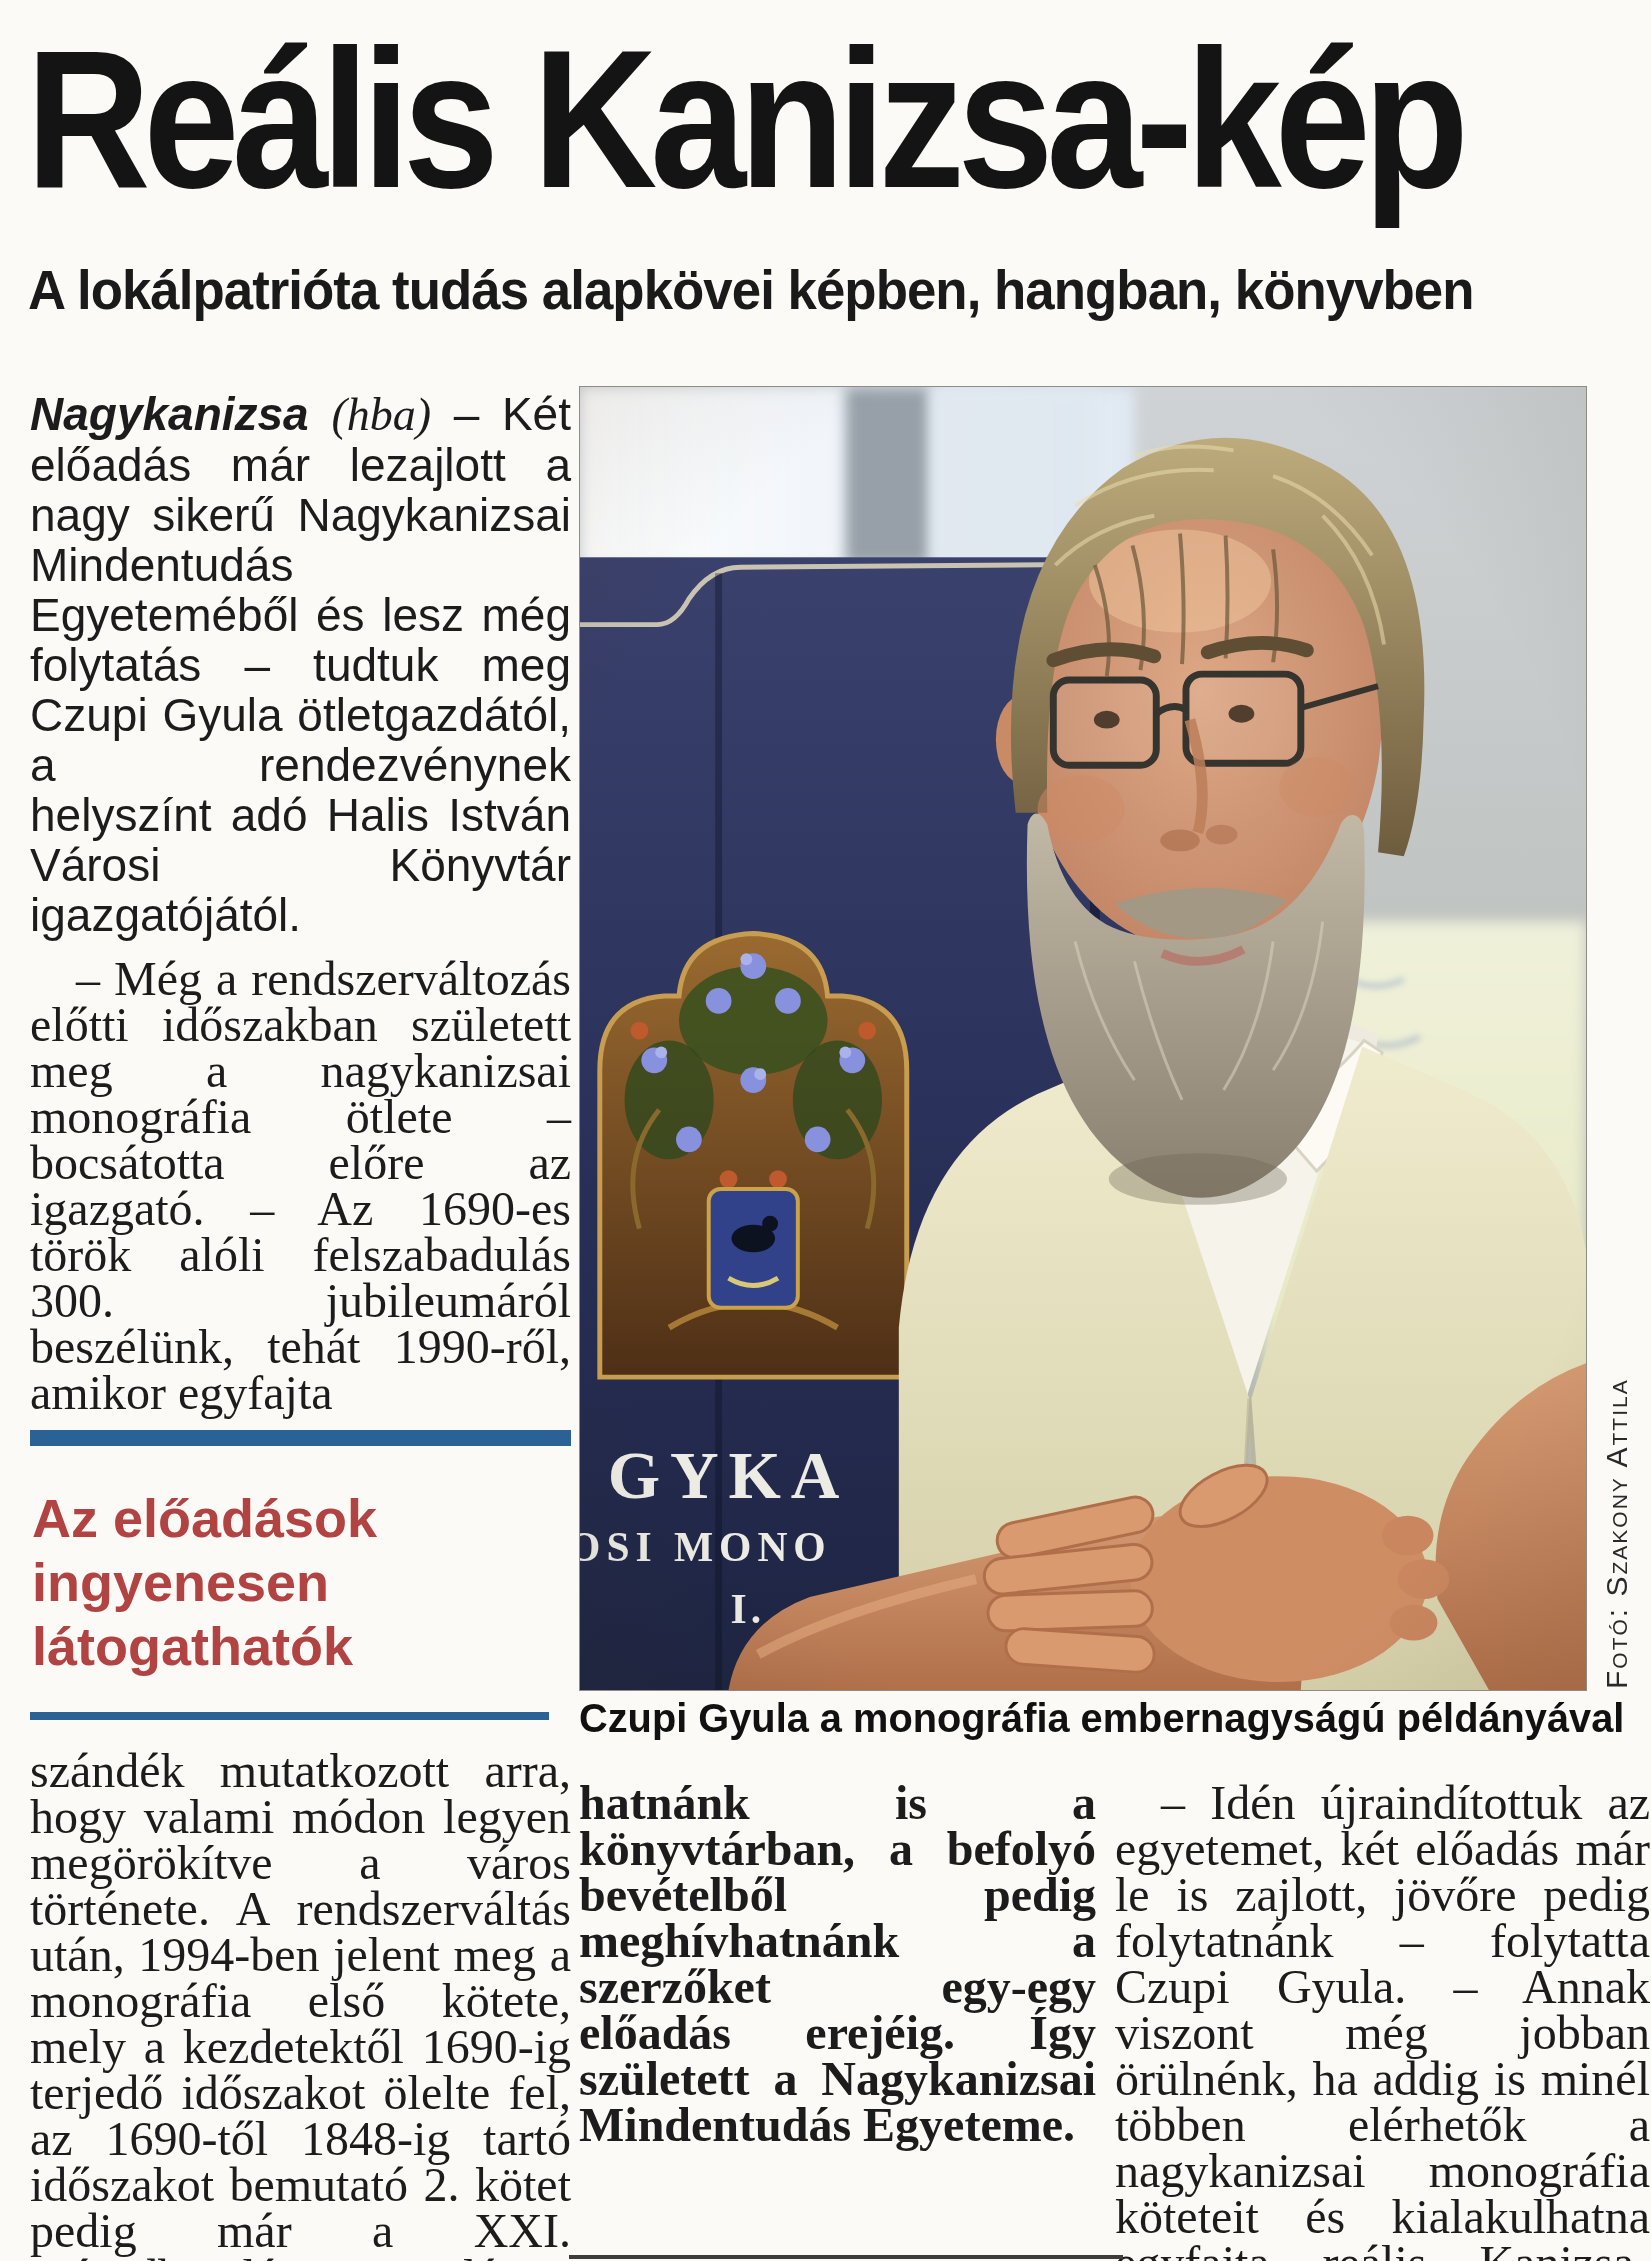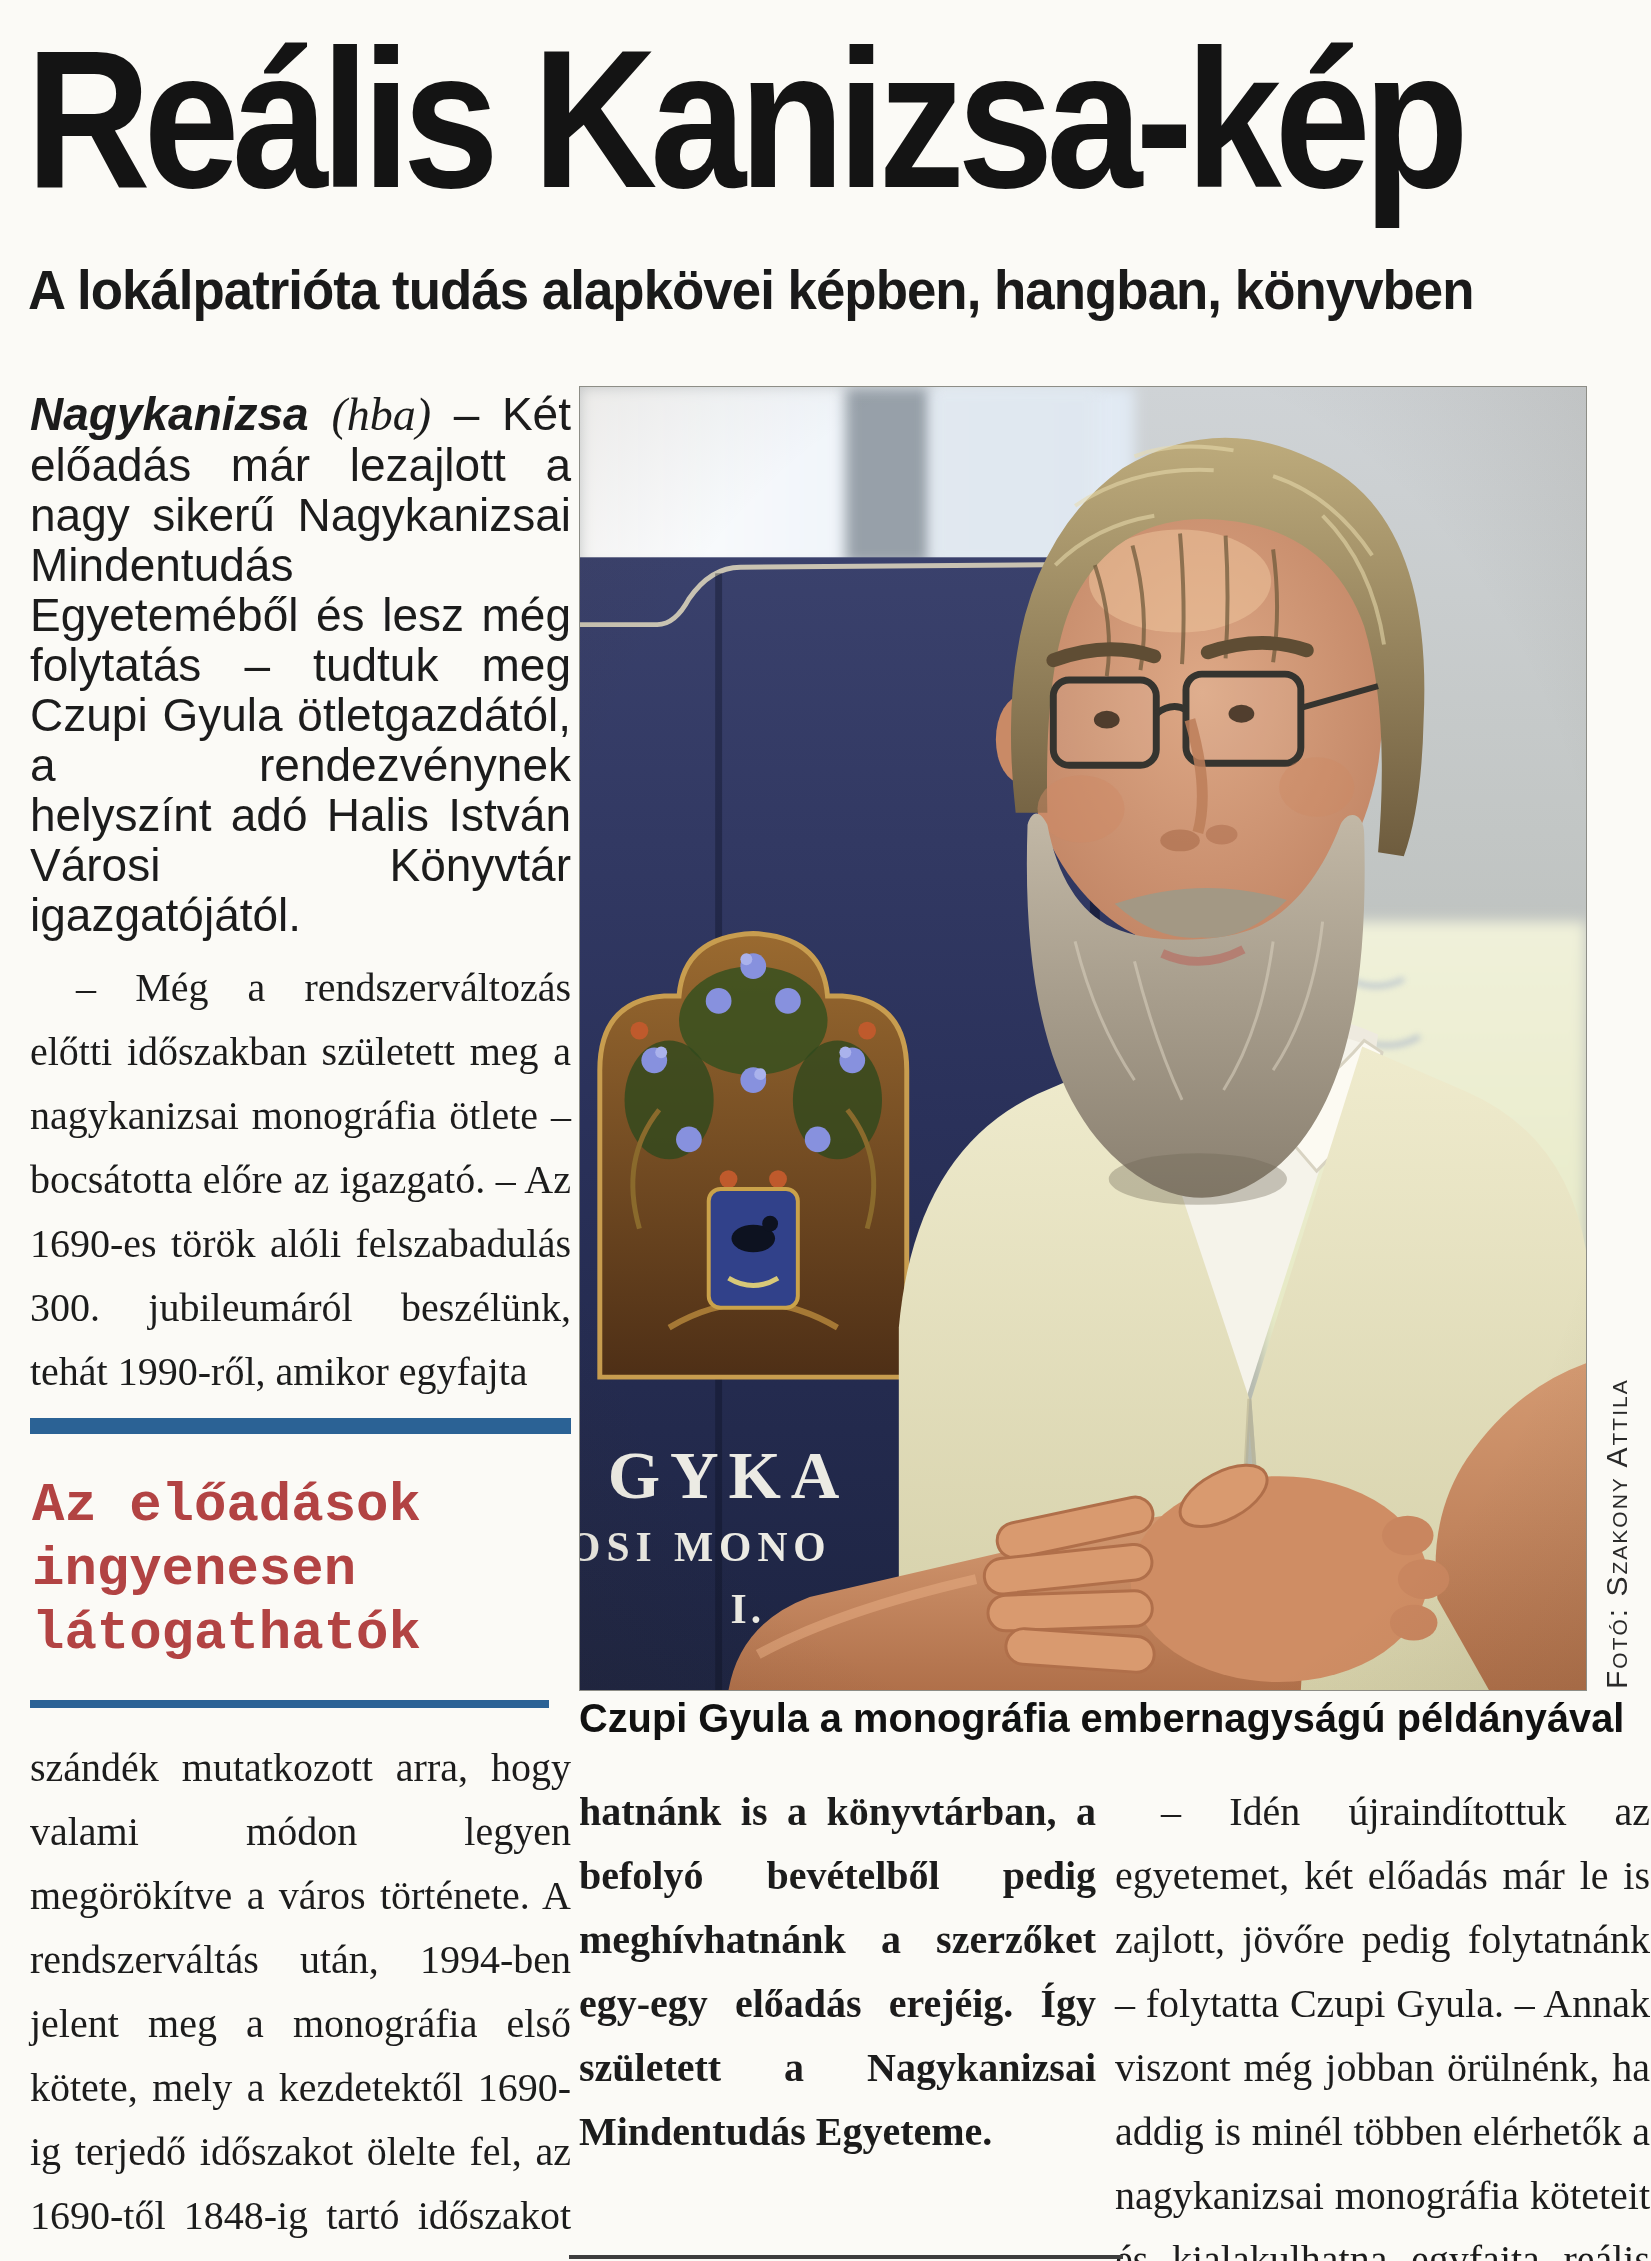--- a/index.html
+++ b/index.html
@@ -22,27 +22,27 @@
     transform:scaleX(0.96);transform-origin:0 0;color:#1a1a1a;
   }
   .col{position:absolute;text-align:justify;}
   #col-left{left:30px;top:389px;width:541px;}
   .lead{
     font-family:"Liberation Sans", sans-serif;
     font-size:46px;line-height:50px;
   }
   .lead .loc{font-weight:bold;font-style:italic;}
   .lead .byline{font-style:italic;font-family:"Liberation Serif", serif;}
-  .serif-p{font-size:40px;line-height:64px;}
+  .serif-p{font-size:48px;line-height:46px;}
   .indent{text-indent:46px;}
   #p2{margin-top:16px;}
   .pullquote{margin-top:14px;}
   .pq-rule-top{height:16px;background:#2b6295;width:541px;}
   .pq-text{
-    font-family:Liberation Mono, monospace;font-weight:bold;
+    font-family:Liberation Sans, sans-serif;font-weight:bold;
     font-size:54px;line-height:64px;color:#b24343;
     padding:40px 0 34px 2px;text-align:left;
   }
   .pq-rule-bottom{height:8px;background:#2b6295;width:519px;}
   #p3{margin-top:28px;}
   #photo-wrap{
     left:579px;top:386px;width:1006px;height:1303px;
     border:1px solid #8d8d86;box-sizing:content-box;background:#b9bdbf;
   }
   #photo-wrap svg{display:block;width:100%;height:100%;}

